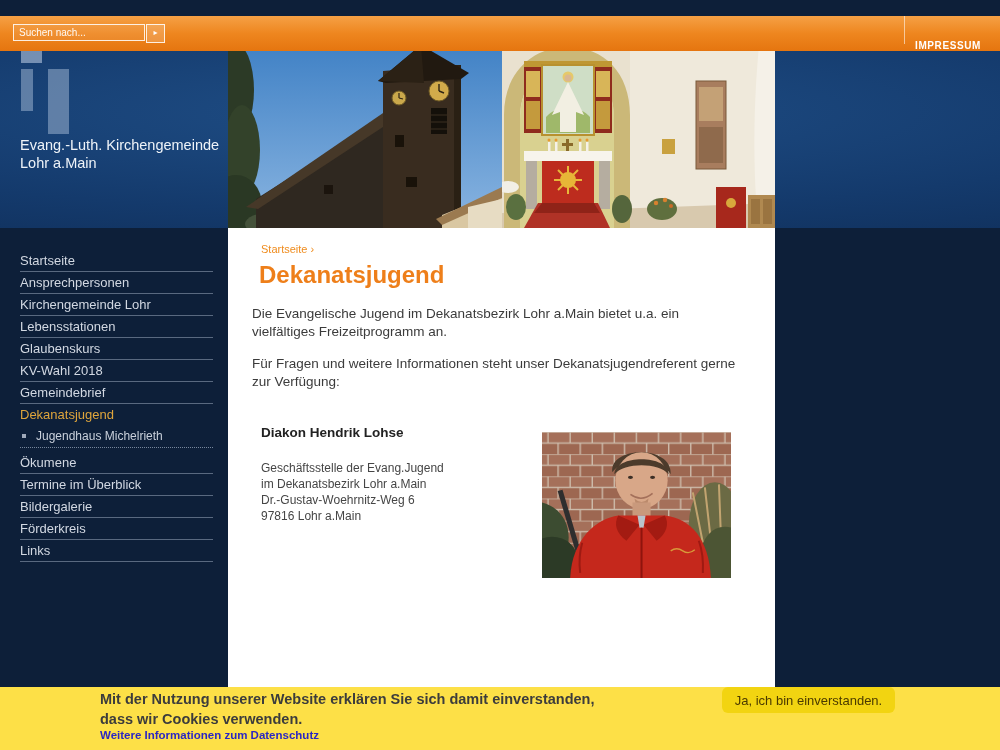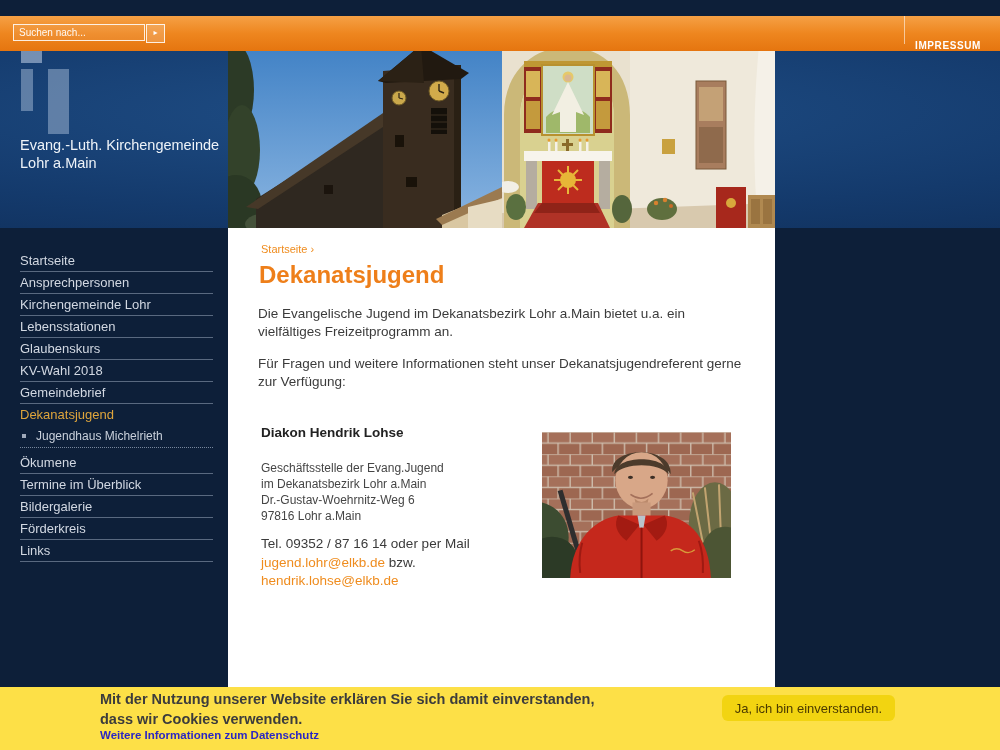--- a/index.html
+++ b/index.html
@@ -44,33 +44,33 @@
             position:relative;border-bottom:1px solid rgba(165,180,200,.5);}
   .sub-item::before{content:"";position:absolute;left:2px;top:9px;width:4px;height:4px;background:#9fa9ba;}
   .sub-item.dotted{border-bottom:1px dotted rgba(165,180,200,.7);}
   .gap-above{margin-top:4px;}
 
   
   .content{position:absolute;left:228px;top:228px;width:547px;height:459px;background:#ffffff;}
   .breadcrumb{position:absolute;left:33px;top:15px;font-size:11px;color:#ef8c1e;}
   .breadcrumb .crumb-link{cursor:pointer;}
   .page-title{position:absolute;left:31px;top:33px;font-size:24px;font-weight:bold;color:#ee7f1a;}
-  .body-p{position:absolute;left:30px;width:490px;font-size:13.5px;color:#3b3b3b;line-height:18px;}
+  .body-p{position:absolute;left:24px;width:490px;font-size:13.5px;color:#3b3b3b;line-height:18px;}
   .p1{top:77px;} .p2{top:127px;}
   .contact-name{position:absolute;left:33px;top:197px;font-size:13.5px;font-weight:bold;color:#222;}
   .address{position:absolute;left:33px;top:232px;font-size:12px;color:#454545;line-height:16px;}
   .tel-block{position:absolute;left:33px;top:307px;font-size:13.5px;color:#3b3b3b;line-height:18.5px;}
   .mail-link{color:#ef8c1e;cursor:pointer;}
   .portrait{position:absolute;left:314px;top:204px;width:189px;height:146px;}
 
   
   .cookie{position:absolute;left:0;top:687px;width:1000px;height:63px;background:#fde047;z-index:6;}
   .cookie-msg{position:absolute;left:100px;top:2px;font-size:14.5px;font-weight:bold;color:#3c3c3c;line-height:20px;}
   .cookie-link{position:absolute;left:100px;top:42px;font-size:11.5px;font-weight:bold;color:#2b26c3;cursor:pointer;}
-  .cookie-btn{position:absolute;left:722px;top:8px;width:173px;height:26px;background:#f2d411;
+  .cookie-btn{position:absolute;left:722px;top:0;width:173px;height:26px;background:#f2d411;
         border:none;border-radius:6px;font-size:13px;color:#4a3a00;text-align:center;line-height:26px;
         cursor:pointer;font-family:"Liberation Sans",sans-serif;}
 </style>
 </head>
 <body>
 
 <div id="app">
 
   <div class="topbar">
     <input class="search-input" placeholder="Suchen nach..." style="">
@@ -221,29 +221,20 @@
 
     <div class="contact-name">Diakon Hendrik Lohse</div>
 
     <div class="address">
       <div>Geschäftsstelle der Evang.Jugend</div>
       <div>im Dekanatsbezirk Lohr a.Main</div>
       <div>Dr.-Gustav-Woehrnitz-Weg 6</div>
       <div>97816 Lohr a.Main</div>
     </div>
 
-    <div class="tel-block">
-      <div>Tel. 09352 / 87 16 14 oder per Mail</div>
-      <div>
-        <span class="mail-link">jugend.lohr@elkb.de</span><span> bzw.</span>
-      </div>
-      <div>
-        <span class="mail-link">hendrik.lohse@elkb.de</span>
-      </div>
-    </div>
 
     <div class="portrait">
       <svg width="189" height="146" viewBox="0 0 188 145" preserveAspectRatio="none">
         <defs>
           <pattern id="brick" width="22" height="22" patternUnits="userSpaceOnUse">
             <rect width="22" height="22" fill="#9d6751"></rect>
             <rect width="22" height="10" fill="#a5705a"></rect>
             <path d="M0,0 H22 M0,11 H22 M6,0 V11 M16,11 V22" stroke="#cdbbaa" stroke-width="1.4" fill="none"></path>
           </pattern>
         </defs>

